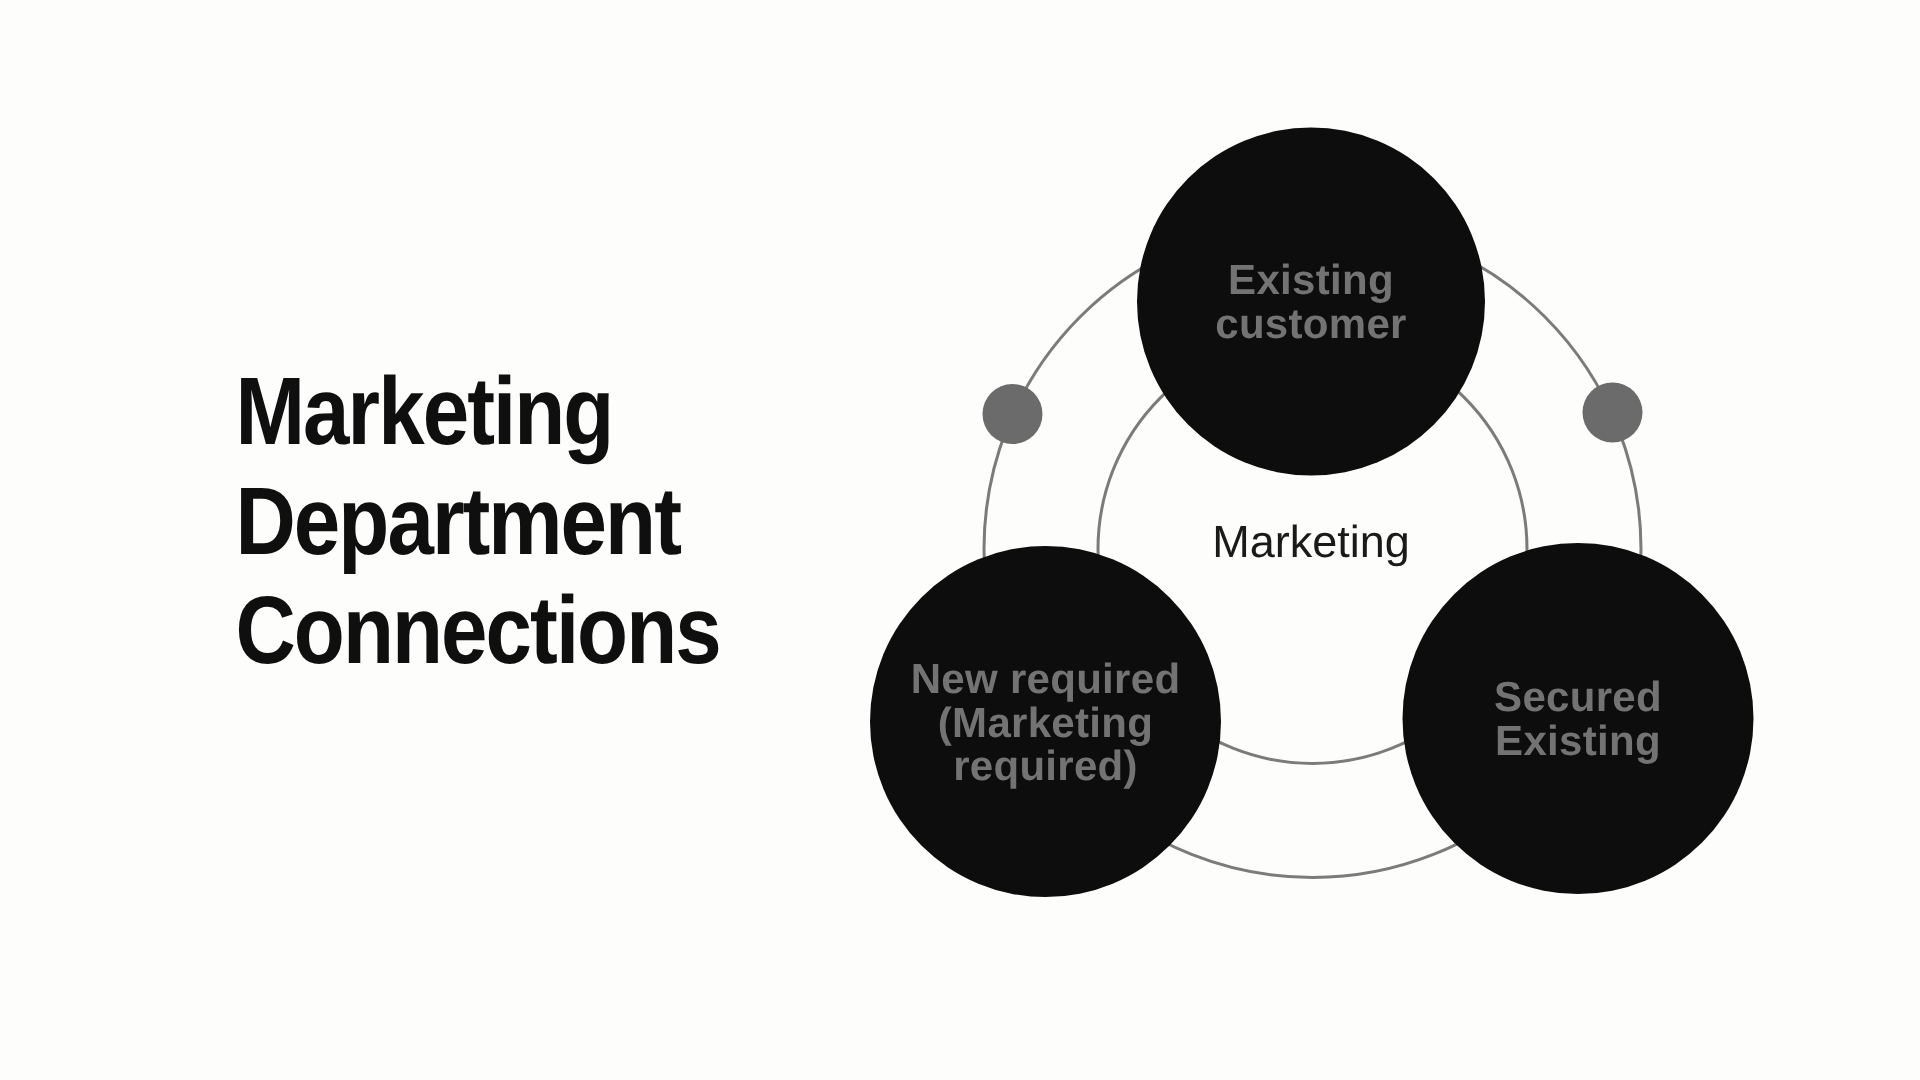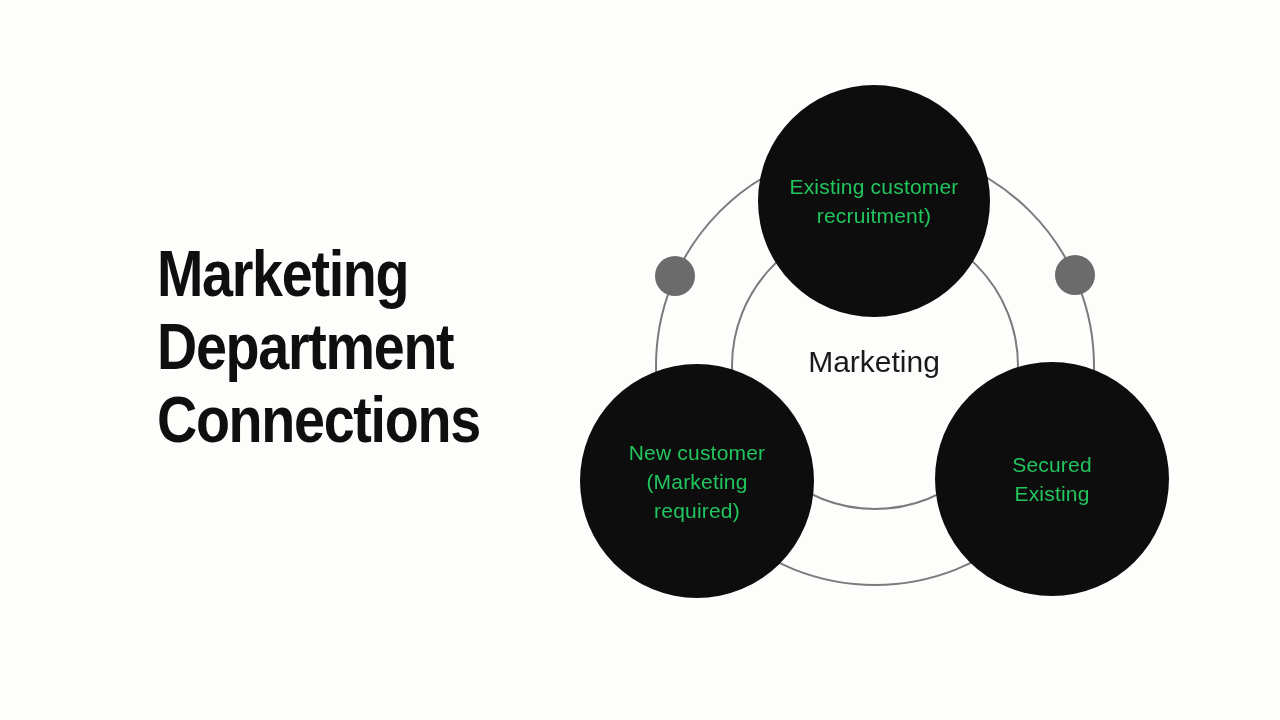--- a/index.html
+++ b/index.html
@@ -65,24 +65,24 @@
     display: flex;
     align-items: center;
     justify-content: center;
     text-align: center;
   }
   .node-top   { left: 758px; top: 85px;  width: 232px; height: 232px; }
   .node-left  { left: 580px; top: 364px; width: 234px; height: 234px; }
   .node-right { left: 935px; top: 362px; width: 234px; height: 234px; justify-content: center; }
 
   .node-label {
-    color: #22c55e;
-    font-size: 21px;
+    color: #737373;
+    font-size: 28px;
     line-height: 29px;
-    font-weight: 400;
+    font-weight: 700;
     letter-spacing: 0.2px;
   }
   .node-label span { display: block; }
 
   .center-label {
     position: absolute;
     left: 724px;
     top: 346px;
     width: 300px;
     text-align: center;
@@ -107,27 +107,26 @@
 
     <div class="ring ring-outer"></div>
     <div class="ring ring-inner"></div>
 
     <div class="orbit-dot dot-left"></div>
     <div class="orbit-dot dot-right"></div>
 
     <div class="node node-top">
       <div class="node-label">
         <span>Existing customer</span>
-        <span>recruitment)</span>
       </div>
     </div>
 
     <div class="node node-left">
       <div class="node-label">
-        <span>New customer</span>
+        <span>New required</span>
         <span>(Marketing</span>
         <span>required)</span>
       </div>
     </div>
 
     <div class="node node-right">
       <div class="node-label">
         <span>Secured</span>
         <span>Existing</span>
       </div>

